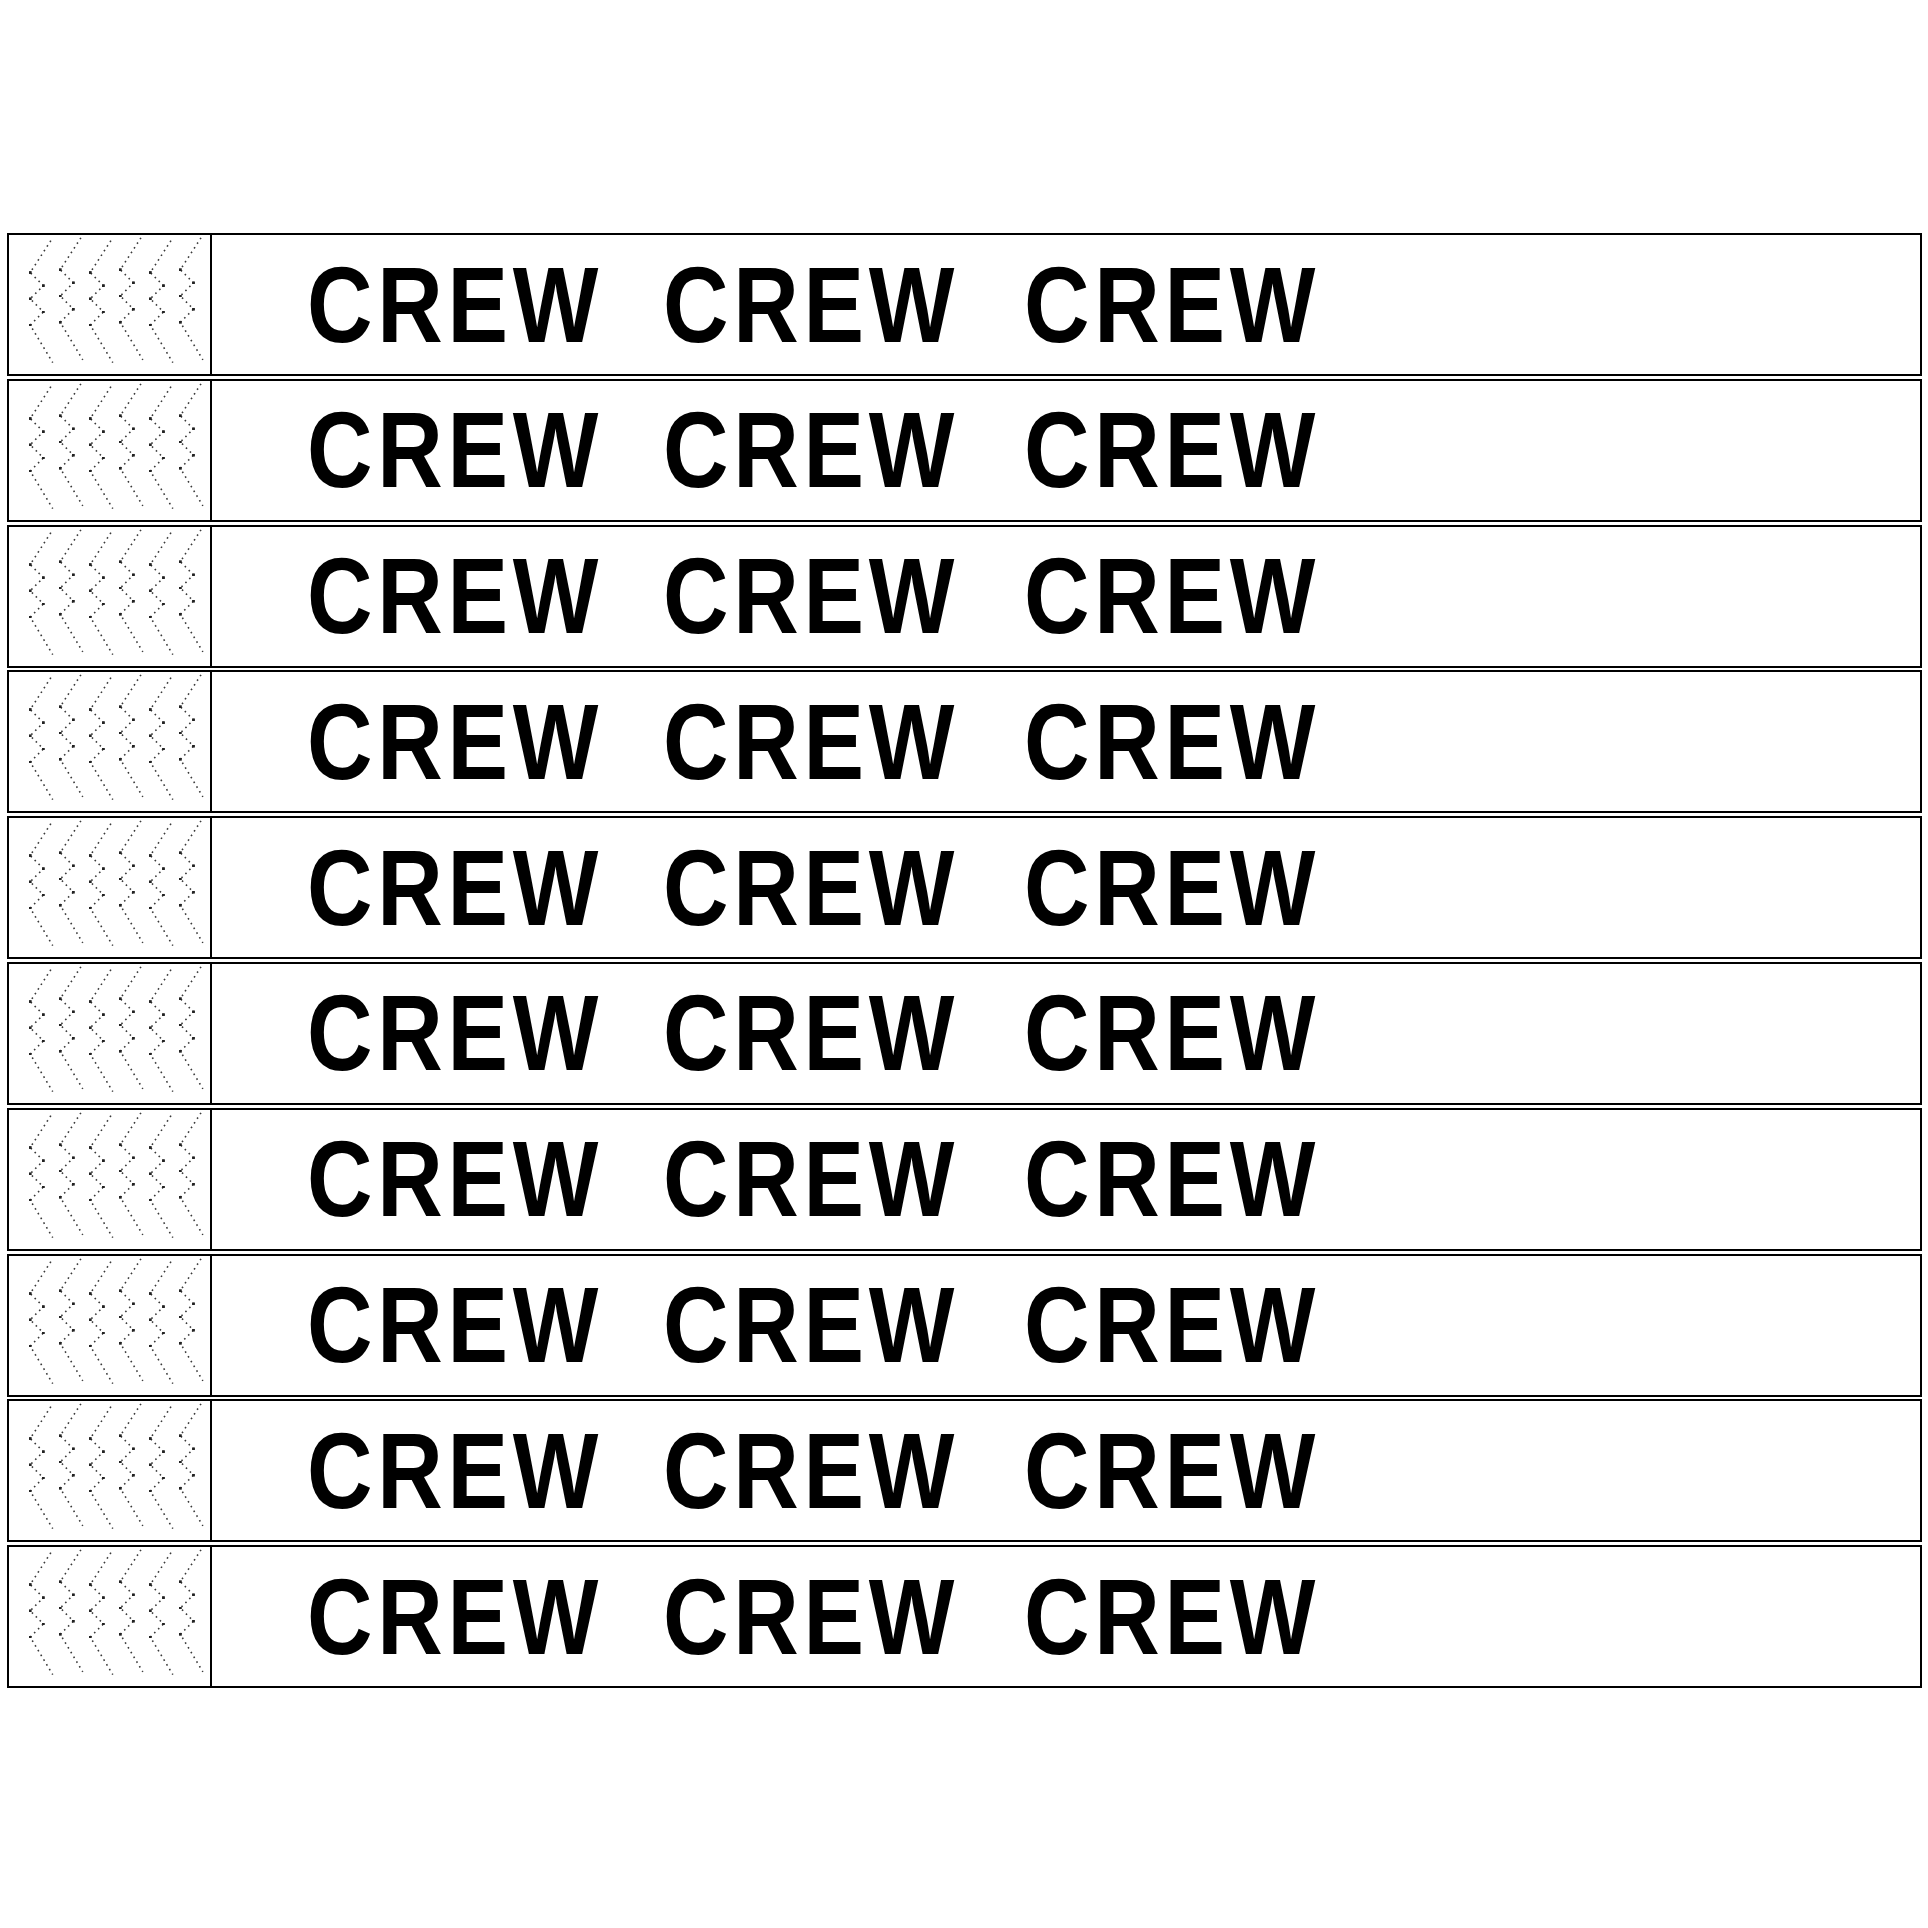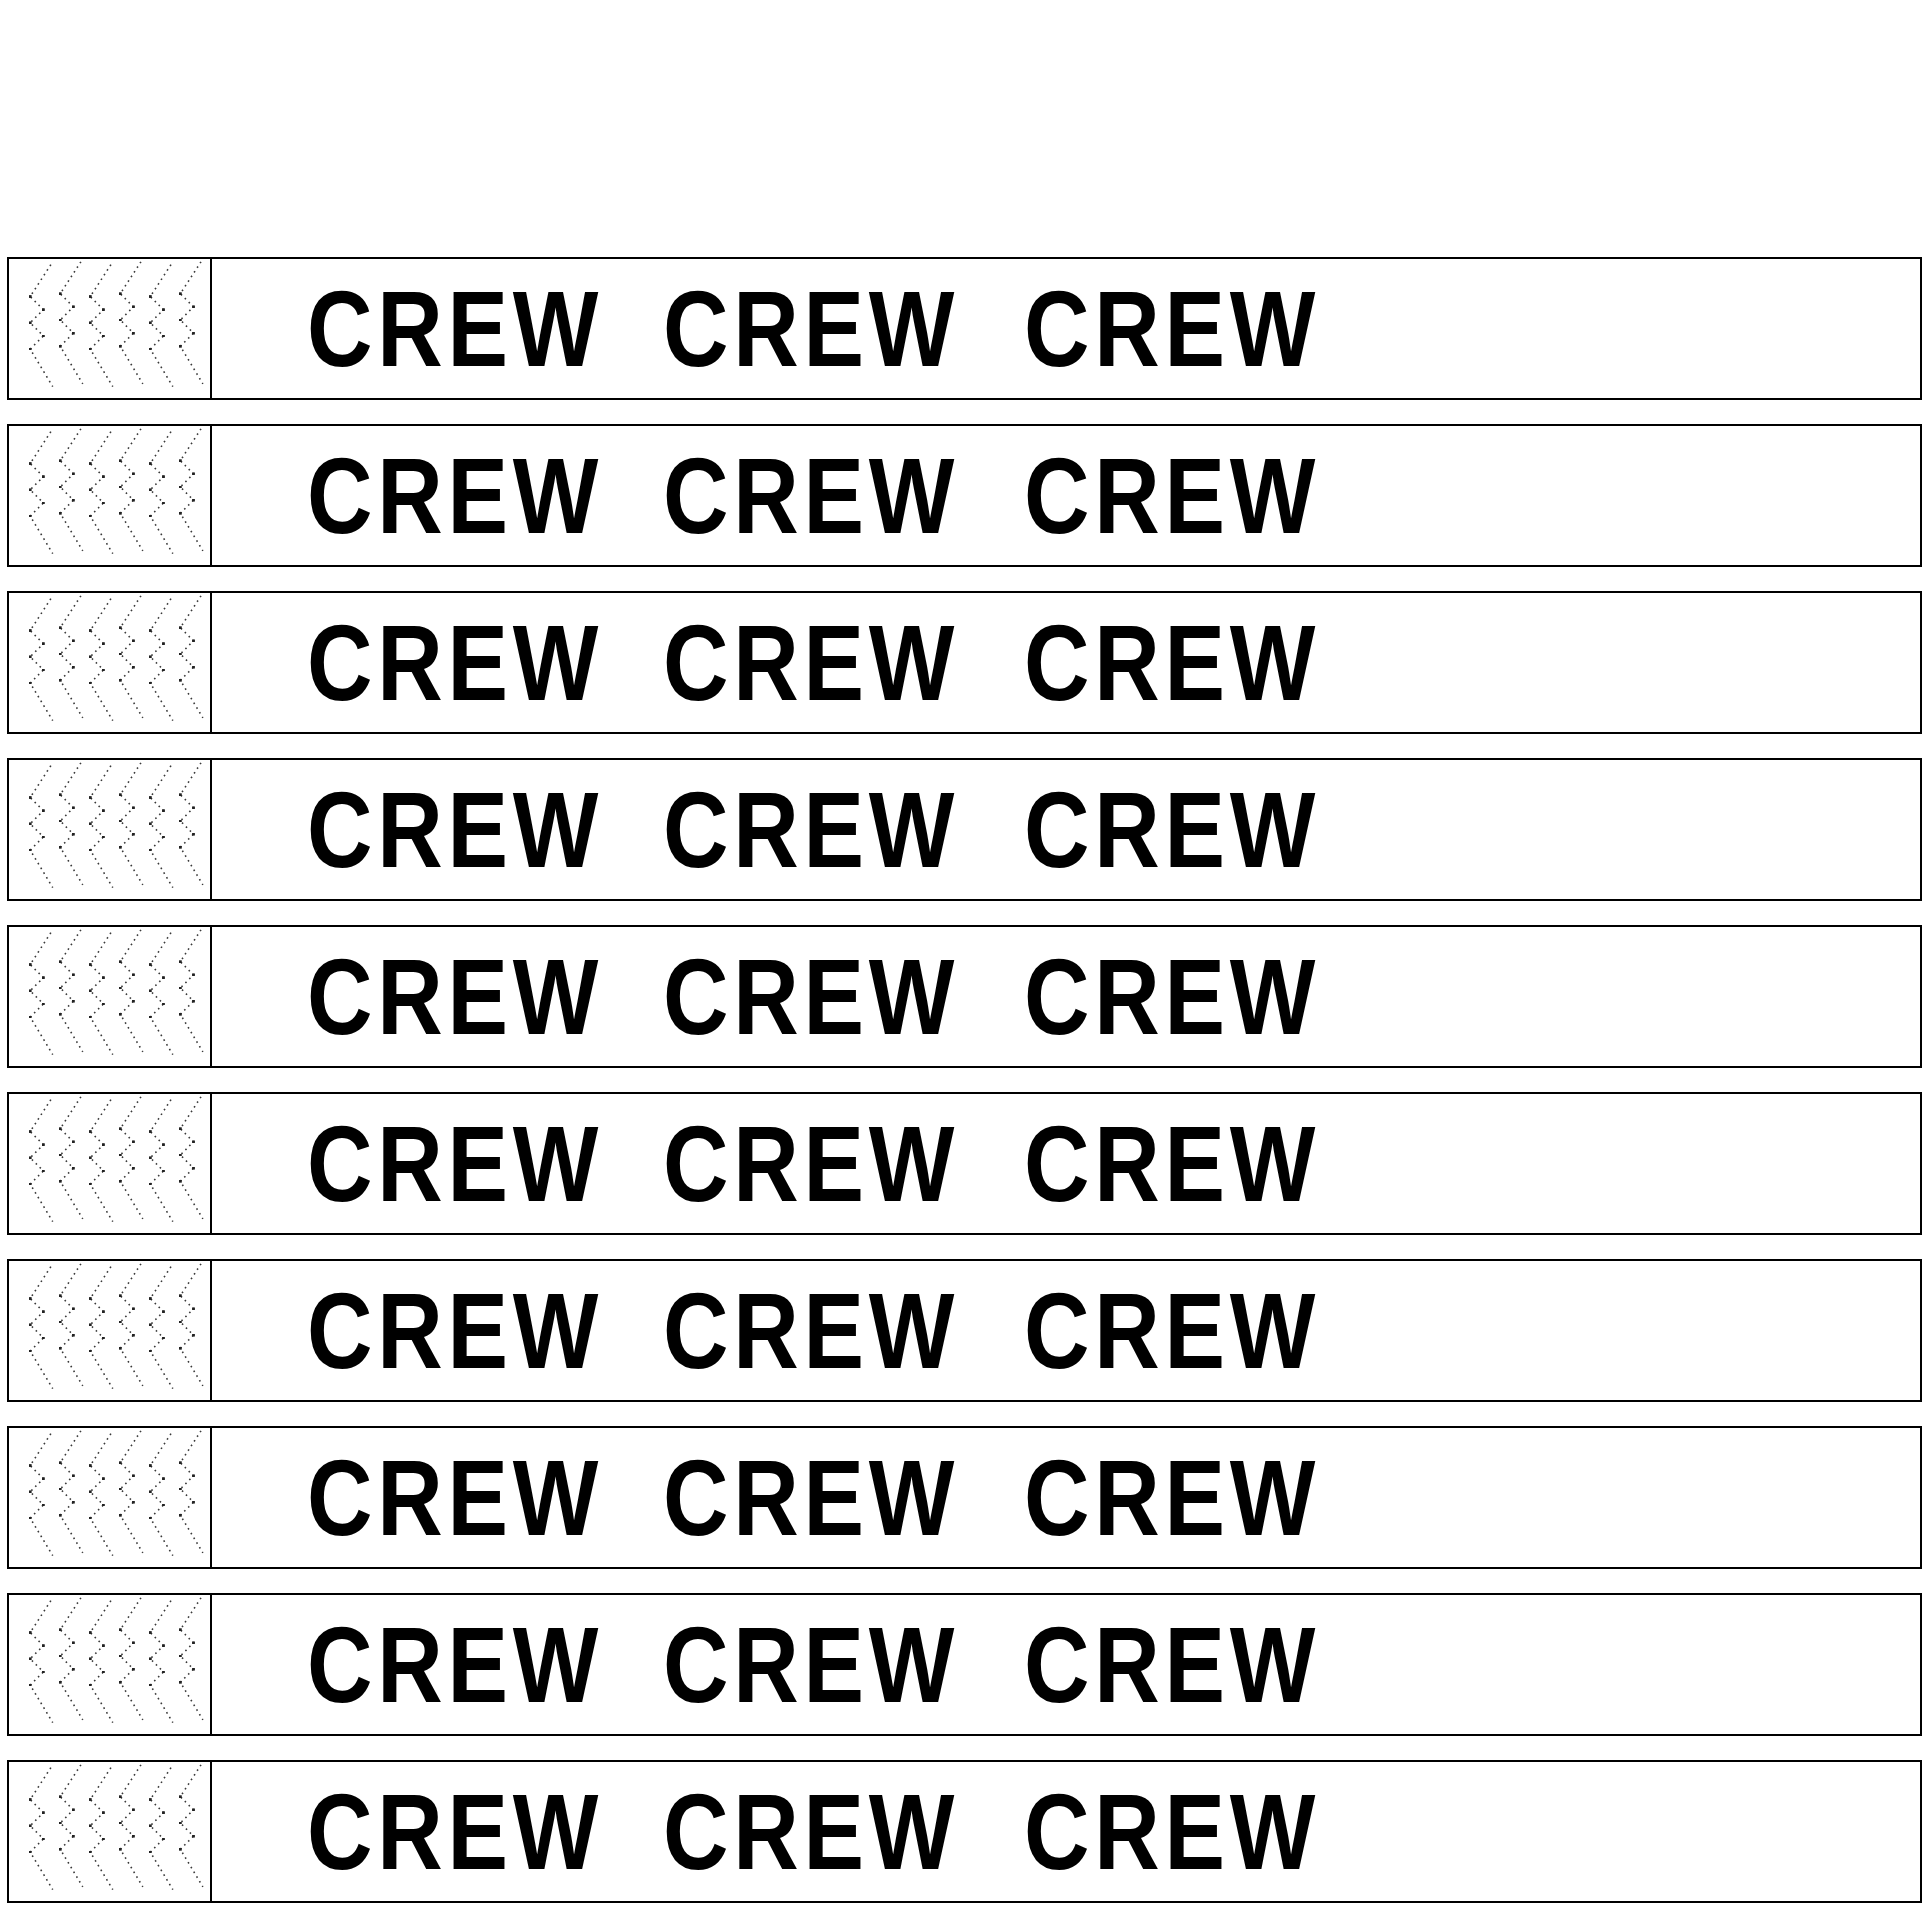--- a/index.html
+++ b/index.html
@@ -22,21 +22,20 @@
     width: 1915px;
   }
   .band {
     position: relative;
     height: 143px;
     margin-bottom: 2.8px;
     border: 2.8px solid #000000;
     box-sizing: border-box;
     background: #ffffff;
     display: flex;
-    margin-top: 24px;
   }
   .stub {
     width: 203px;
     min-width: 203px;
     height: 100%;
     border-right: 2.8px solid #000000;
     box-sizing: border-box;
     overflow: hidden;
   }
   .stub svg {

